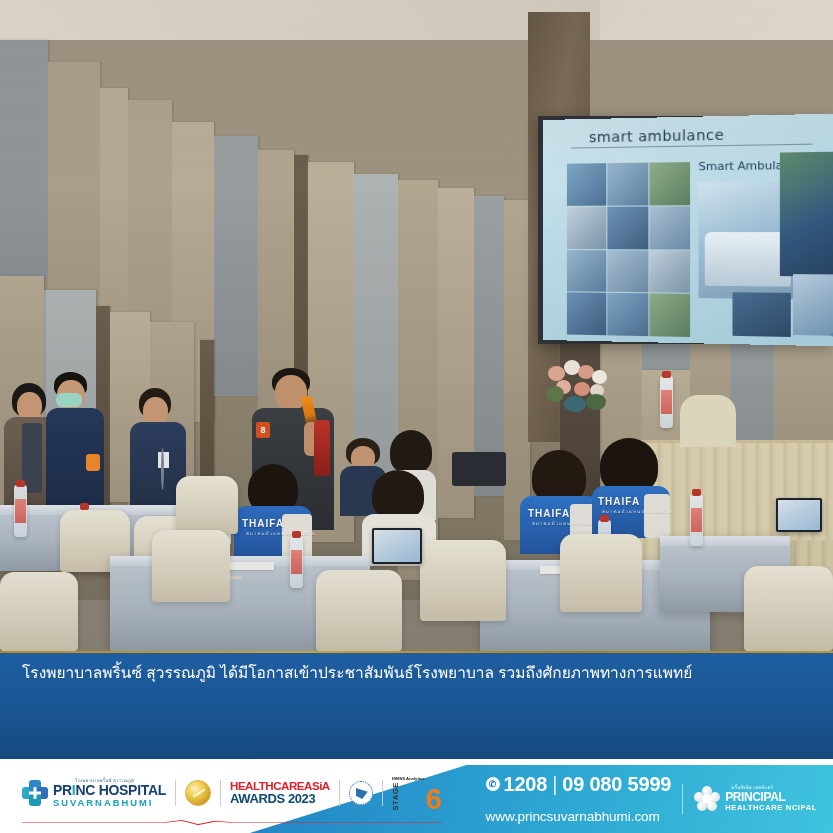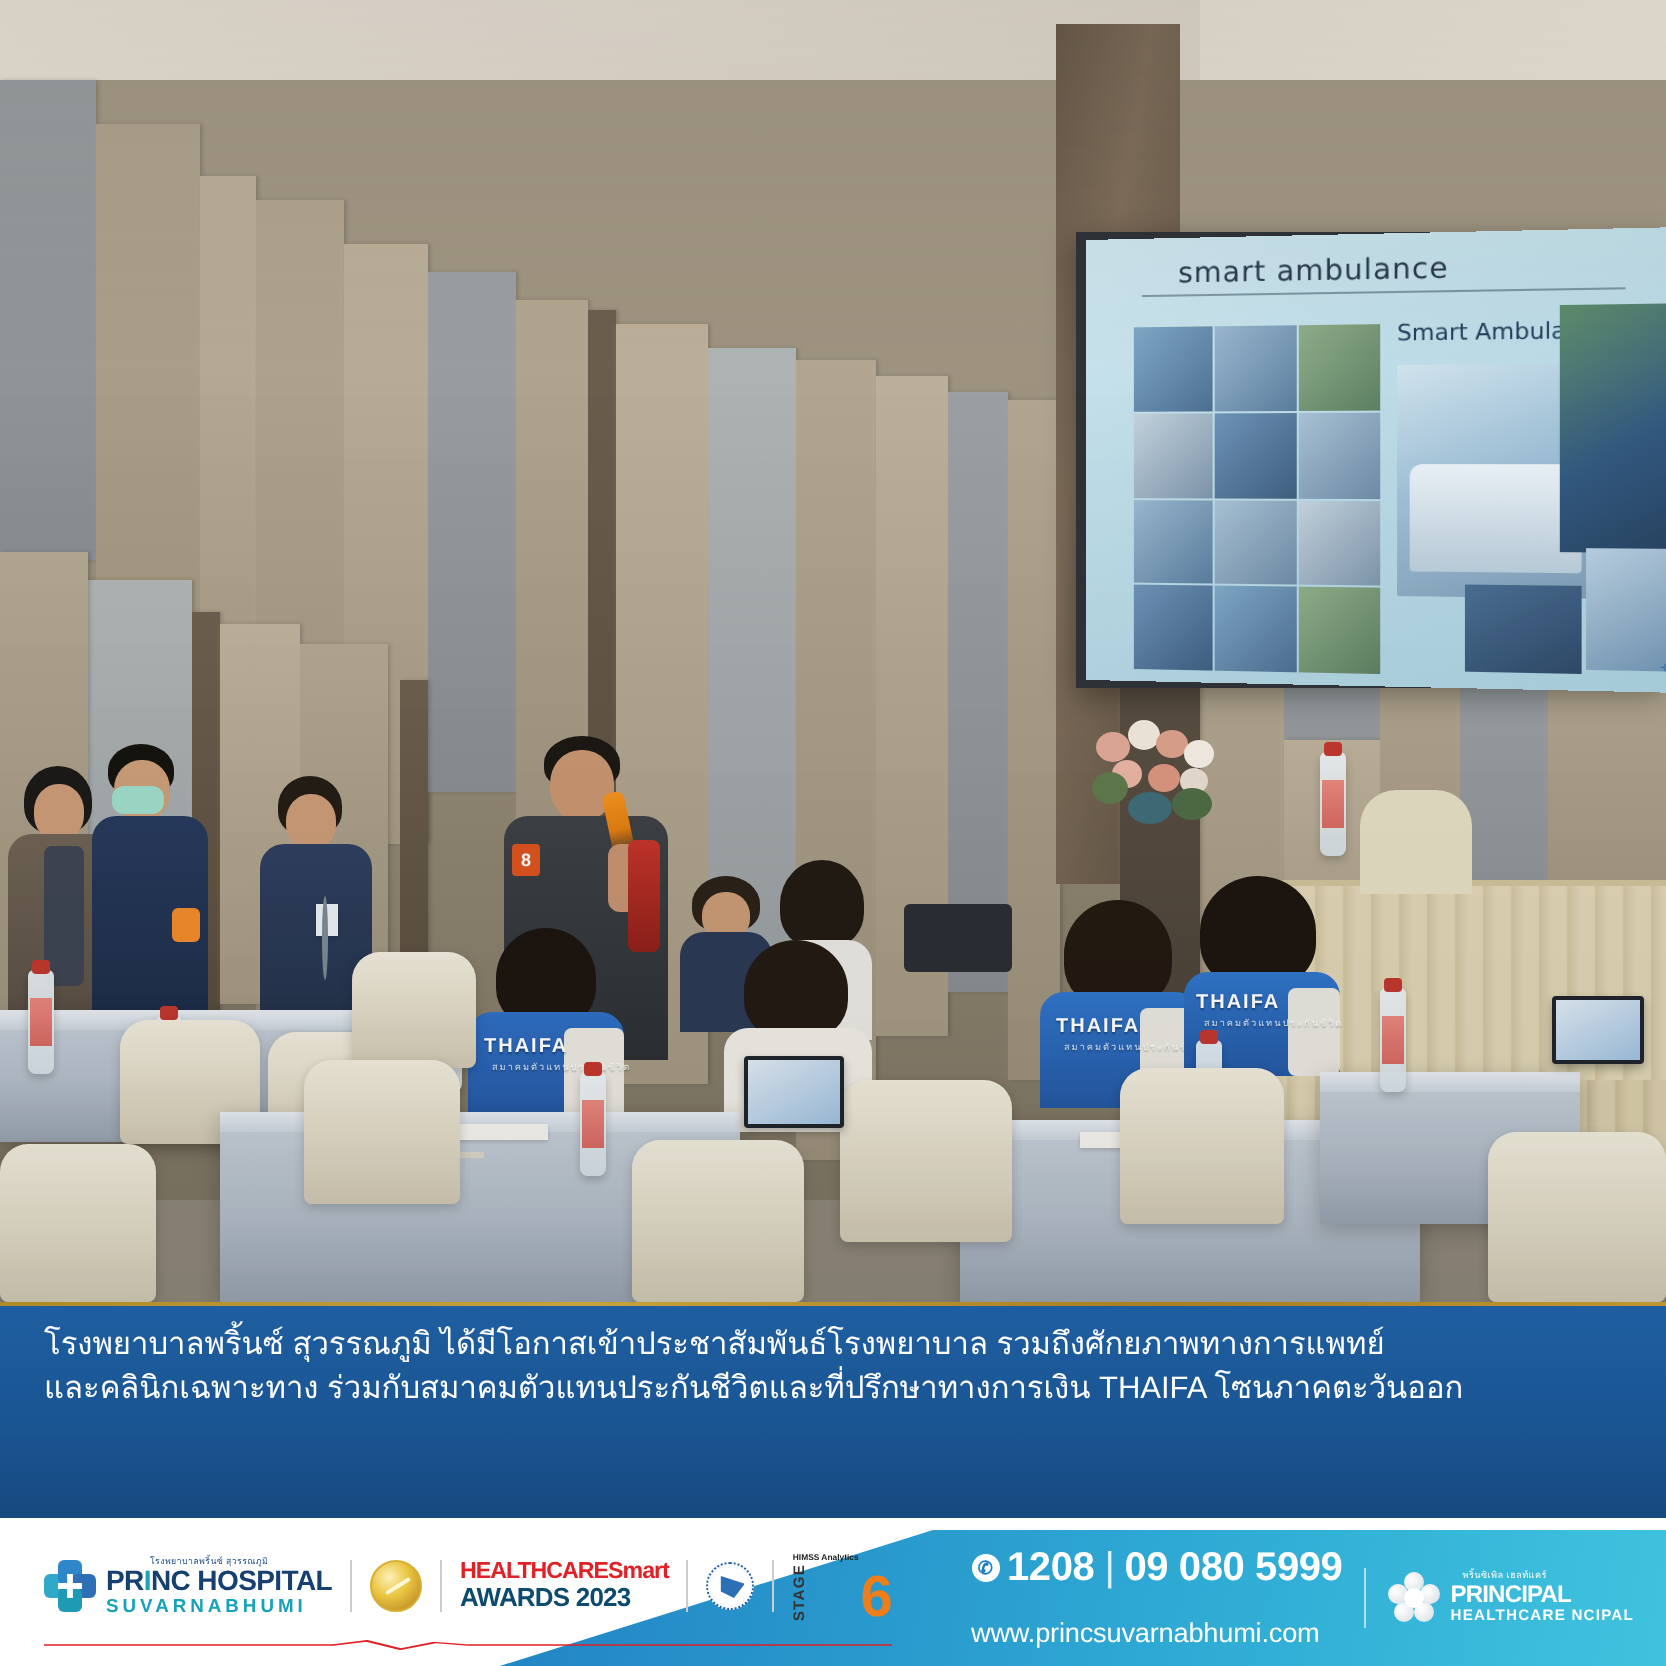--- a/index.html
+++ b/index.html
@@ -676,21 +676,20 @@
       <div class="tablet-screen"></div>
     </div>
 
     <div class="photo-grade"></div>
   </div>
 
   <div class="gold-bar"></div>
 
   <div class="caption">
     <div class="cap-line">โรงพยาบาลพริ้นซ์ สุวรรณภูมิ ได้มีโอกาสเข้าประชาสัมพันธ์โรงพยาบาล รวมถึงศักยภาพทางการแพทย์</div>
-    <div class="cap-line">และคลินิกเฉพาะทาง ร่วมกับสมาคมตัวแทนประกันชีวิตและที่ปรึกษาทางการเงิน THAIFA โซนภาคตะวันออก</div>
   </div>
 
   <div class="footer">
     <div class="footer-gradient"></div>
     <div class="footer-white-curve"></div>
 
     <div class="footer-left">
 
       <div class="princ-logo">
         <div class="cross-emblem">
@@ -710,21 +709,21 @@
       </div>
 
       <div class="sep"></div>
 
       <div class="medal"></div>
 
       <div class="sep"></div>
 
       <div class="hca">
         <div class="hca-top">
-          <span>HEALTHCARE</span><span class="asia">Smart</span>
+          <span>HEALTHCARE</span><span class="asia">ASiA</span>
         </div>
         <div class="hca-bot">AWARDS 2023</div>
         <svg class="hca-ecg" viewBox="0 0 100 6" preserveAspectRatio="none">
           <path d="M0 3 L34 3 L38 0.5 L42 5.5 L46 1.5 L50 3 L100 3" fill="none" stroke="#e02127" stroke-width="0.8"></path>
         </svg>
       </div>
 
       <div class="sep"></div>
 
       <div class="round-badge"></div>

